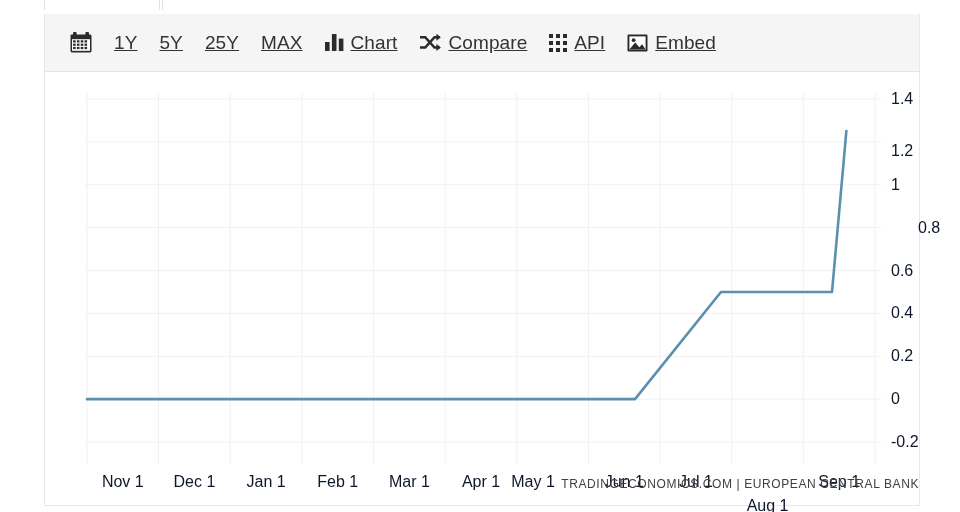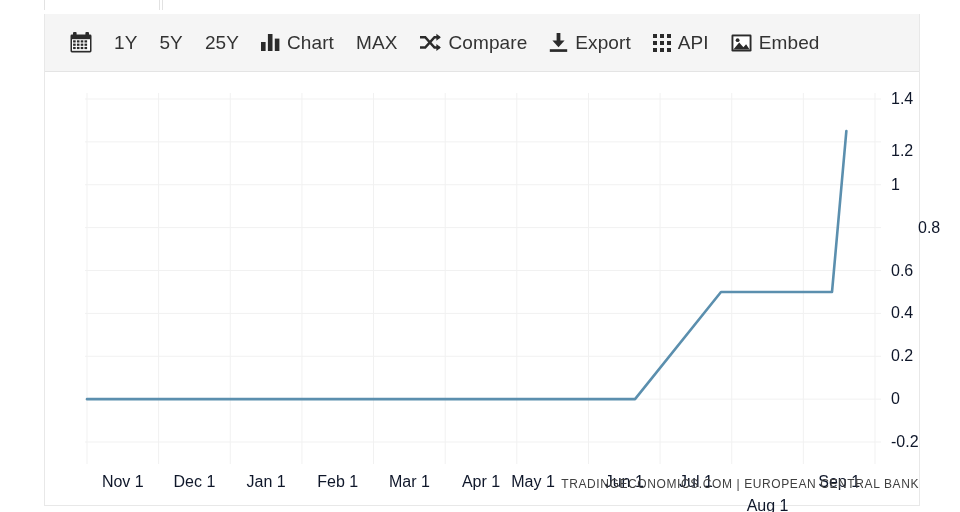--- a/index.html
+++ b/index.html
@@ -68,21 +68,21 @@
     gap: 7px;
     height: 40px;
     padding: 0 11px;
     color: #333333;
     font-size: 19px;
     line-height: 1;
     white-space: nowrap;
     cursor: pointer;
     user-select: none;
   }
-  .tb-item .lbl { letter-spacing: 0.1px; }
+  .tb-item .lbl { letter-spacing: 0.1px; text-decoration: underline; }
   .tb-icon { display: flex; align-items: center; justify-content: center; }
   .tb-icon svg { display: block; }
 
   
   .plot-wrap {
     position: absolute;
     left: 0; top: 58px;
     width: 874px; height: 433px;
     background: #ffffff;
   }
@@ -155,56 +155,46 @@
       <div class="tb-item">
         <span class="lbl">5Y</span>
       </div>
 
 
       <div class="tb-item">
         <span class="lbl">25Y</span>
       </div>
 
       <div class="tb-item">
+        <span class="lbl">MAX</span>
+      </div>
+
+      <div class="tb-item">
         <span class="tb-icon">
           <svg width="19" height="17" viewBox="0 0 19 17">
             <rect x="0" y="8" width="4.6" height="9" fill="#2b2b2b"></rect>
             <rect x="6.9" y="0" width="4.6" height="17" fill="#2b2b2b"></rect>
             <rect x="13.8" y="4.6" width="4.6" height="12.4" fill="#2b2b2b"></rect>
           </svg>
         </span>
         <span class="lbl">Chart</span>
-      </div>
-
-      <div class="tb-item">
-        <span class="lbl">MAX</span>
       </div>
 
       <div class="tb-item">
         <span class="tb-icon">
           <svg width="22" height="19" viewBox="0 0 22 19">
             <path d="M1 4.2 L6.2 4.2 L15.5 14.6 L20.4 14.6" stroke="#2b2b2b" stroke-width="2.5" fill="none" stroke-linecap="butt"></path>
             <path d="M1 14.6 L6.2 14.6 L15.5 4.2 L20.4 4.2" stroke="#2b2b2b" stroke-width="2.5" fill="none" stroke-linecap="butt"></path>
             <path d="M17.4 0.7 L21.9 4.2 L17.4 7.7 Z" fill="#2b2b2b"></path>
             <path d="M17.4 11.1 L21.9 14.6 L17.4 18.1 Z" fill="#2b2b2b"></path>
           </svg>
         </span>
         <span class="lbl">Compare</span>
       </div>
 
-      <div class="tb-item">
-        <span class="tb-icon">
-          <svg width="19" height="19" viewBox="0 0 19 19">
-            <rect x="7.6" y="0" width="3.8" height="8.4" fill="#2b2b2b"></rect>
-            <path d="M3.4 7.4 L9.5 14.2 L15.6 7.4 Z" fill="#2b2b2b"></path>
-            <rect x="0.8" y="16.2" width="17.4" height="2.7" fill="#2b2b2b"></rect>
-          </svg>
-        </span>
-        <span class="lbl">Export</span>
-      </div>
 
       <div class="tb-item">
         <span class="tb-icon">
           <svg width="18" height="18" viewBox="0 0 18 18">
             <g fill="#2b2b2b">
               <rect x="0" y="0" width="4" height="4"></rect>
               <rect x="7" y="0" width="4" height="4"></rect>
               <rect x="14" y="0" width="4" height="4"></rect>
               <rect x="0" y="7" width="4" height="4"></rect>
               <rect x="7" y="7" width="4" height="4"></rect>

